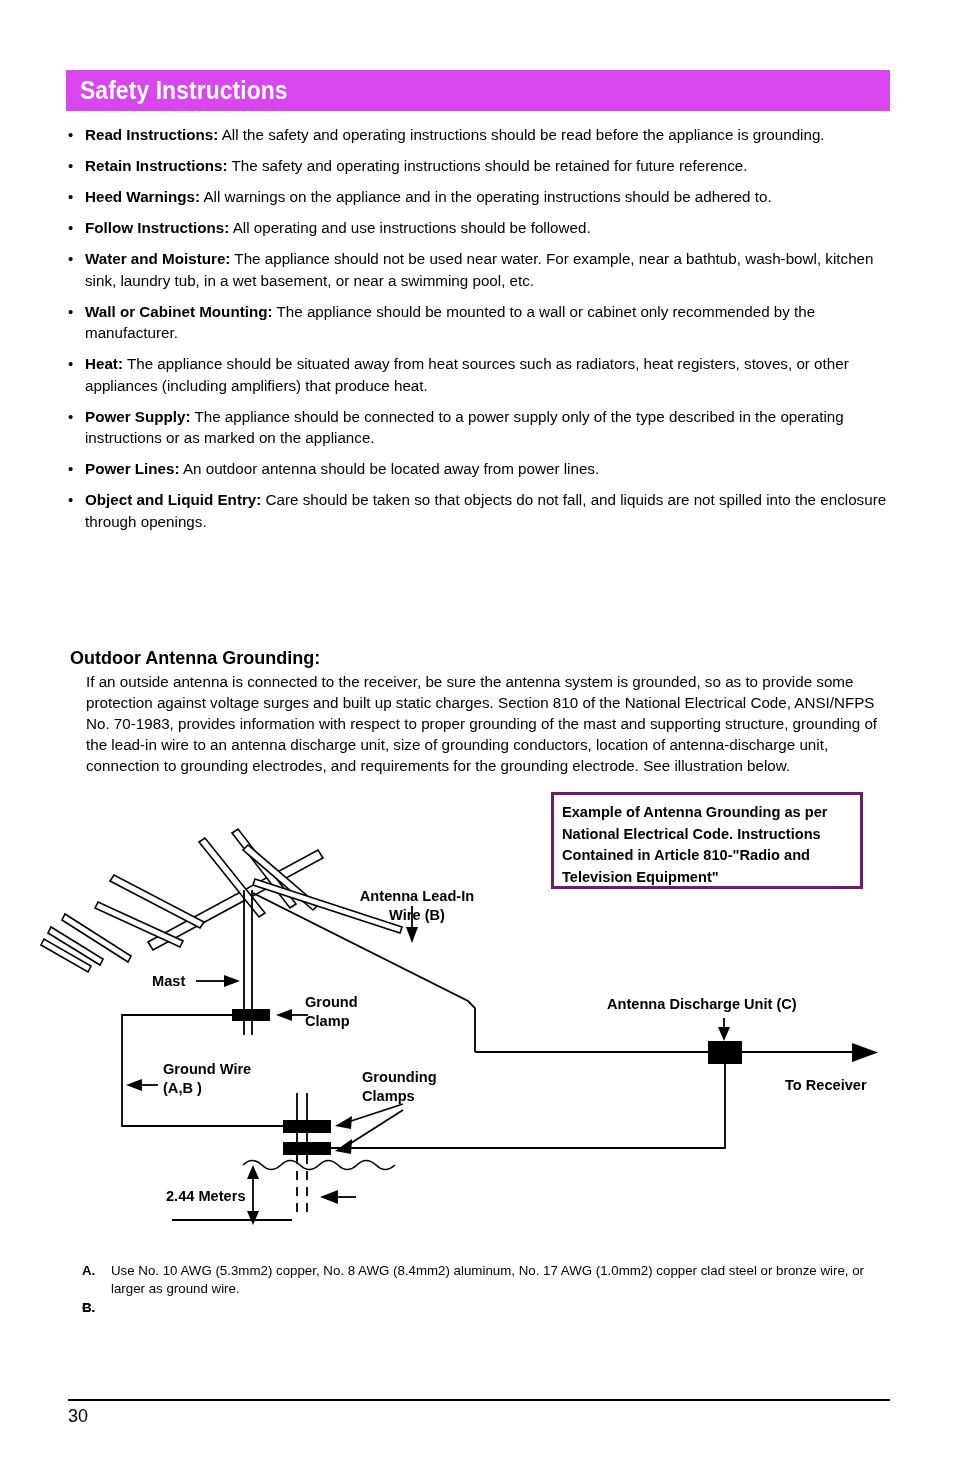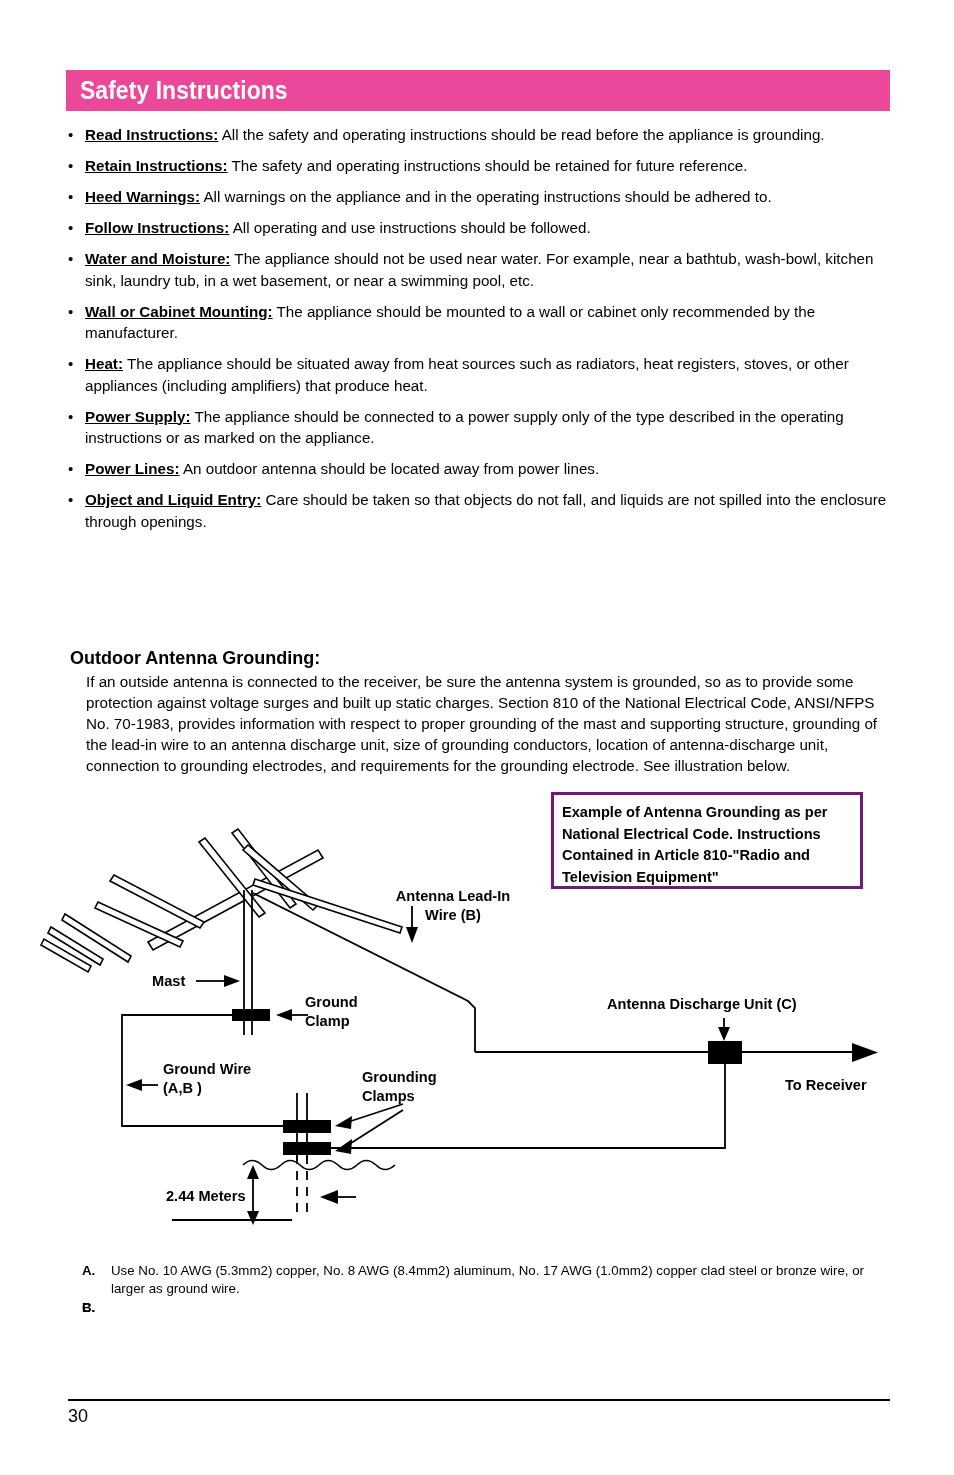--- a/index.html
+++ b/index.html
@@ -10,21 +10,21 @@
     font-family:"Liberation Sans","DejaVu Sans",sans-serif;
     color:#000000;
     position:relative;
     overflow:hidden;
   }
   .page{position:relative;width:954px;height:1475px;}
 
   
   .header-bar{
     position:absolute;left:66px;top:70px;width:824px;height:41px;
-    background:#ec4899;
+    background:#d946ef;
   }
   .header-bar .title{
     position:absolute;left:14px;top:50%;transform:translateY(-52%);
     color:#ffffff;
     font-size:26px;font-weight:bold;
     letter-spacing:0.1px;
     transform-origin:left center;
     white-space:nowrap;
   }
   .cond{ transform:scaleX(0.88); transform-origin:left center; display:inline-block;}
@@ -36,21 +36,21 @@
   .safety-item{
     position:relative;
     padding-left:17px;
     margin-bottom:9.5px;
     font-size:15.2px;
     line-height:21.5px;
   }
   .safety-item .bullet{
     position:absolute;left:0;top:0;font-size:15px;line-height:21.5px;
   }
-  .safety-item .lbl{font-weight:bold;text-decoration:underline;}
+  .safety-item .lbl{font-weight:bold;}
   .safety-item .txt{font-weight:normal;}
   .safety-item .inner{display:block;}
 
   
   .oag-head{
     position:absolute;left:70px;top:648px;
     font-size:18px;font-weight:bold;
   }
   .oag-body{
     position:absolute;left:86px;top:671px;width:800px;
@@ -267,21 +267,21 @@
         </g>
         <polygon points="338,375 320,382 338,389" fill="#000" stroke="none"></polygon>
 
         <g stroke-width="1.8">
           <line x1="724" y1="203" x2="724" y2="215"></line>
         </g>
         <polygon points="718,212 724,226 730,212" fill="#000" stroke="none"></polygon>
       </g>
     </svg>
 
-    <div class="dlabel" style="left:352px;top:72px;width:130px;text-align:center;margin-left:36px;">Antenna Lead-In
+    <div class="dlabel" style="left:352px;top:72px;width:130px;text-align:center;">Antenna Lead-In
 Wire (B)</div>
 
     <div class="dlabel" style="left:152px;top:157px;">Mast</div>
 
     <div class="dlabel" style="left:305px;top:178px;">Ground
 Clamp</div>
 
     <div class="dlabel" style="left:163px;top:245px;">Ground Wire
 (A,B )</div>
 

